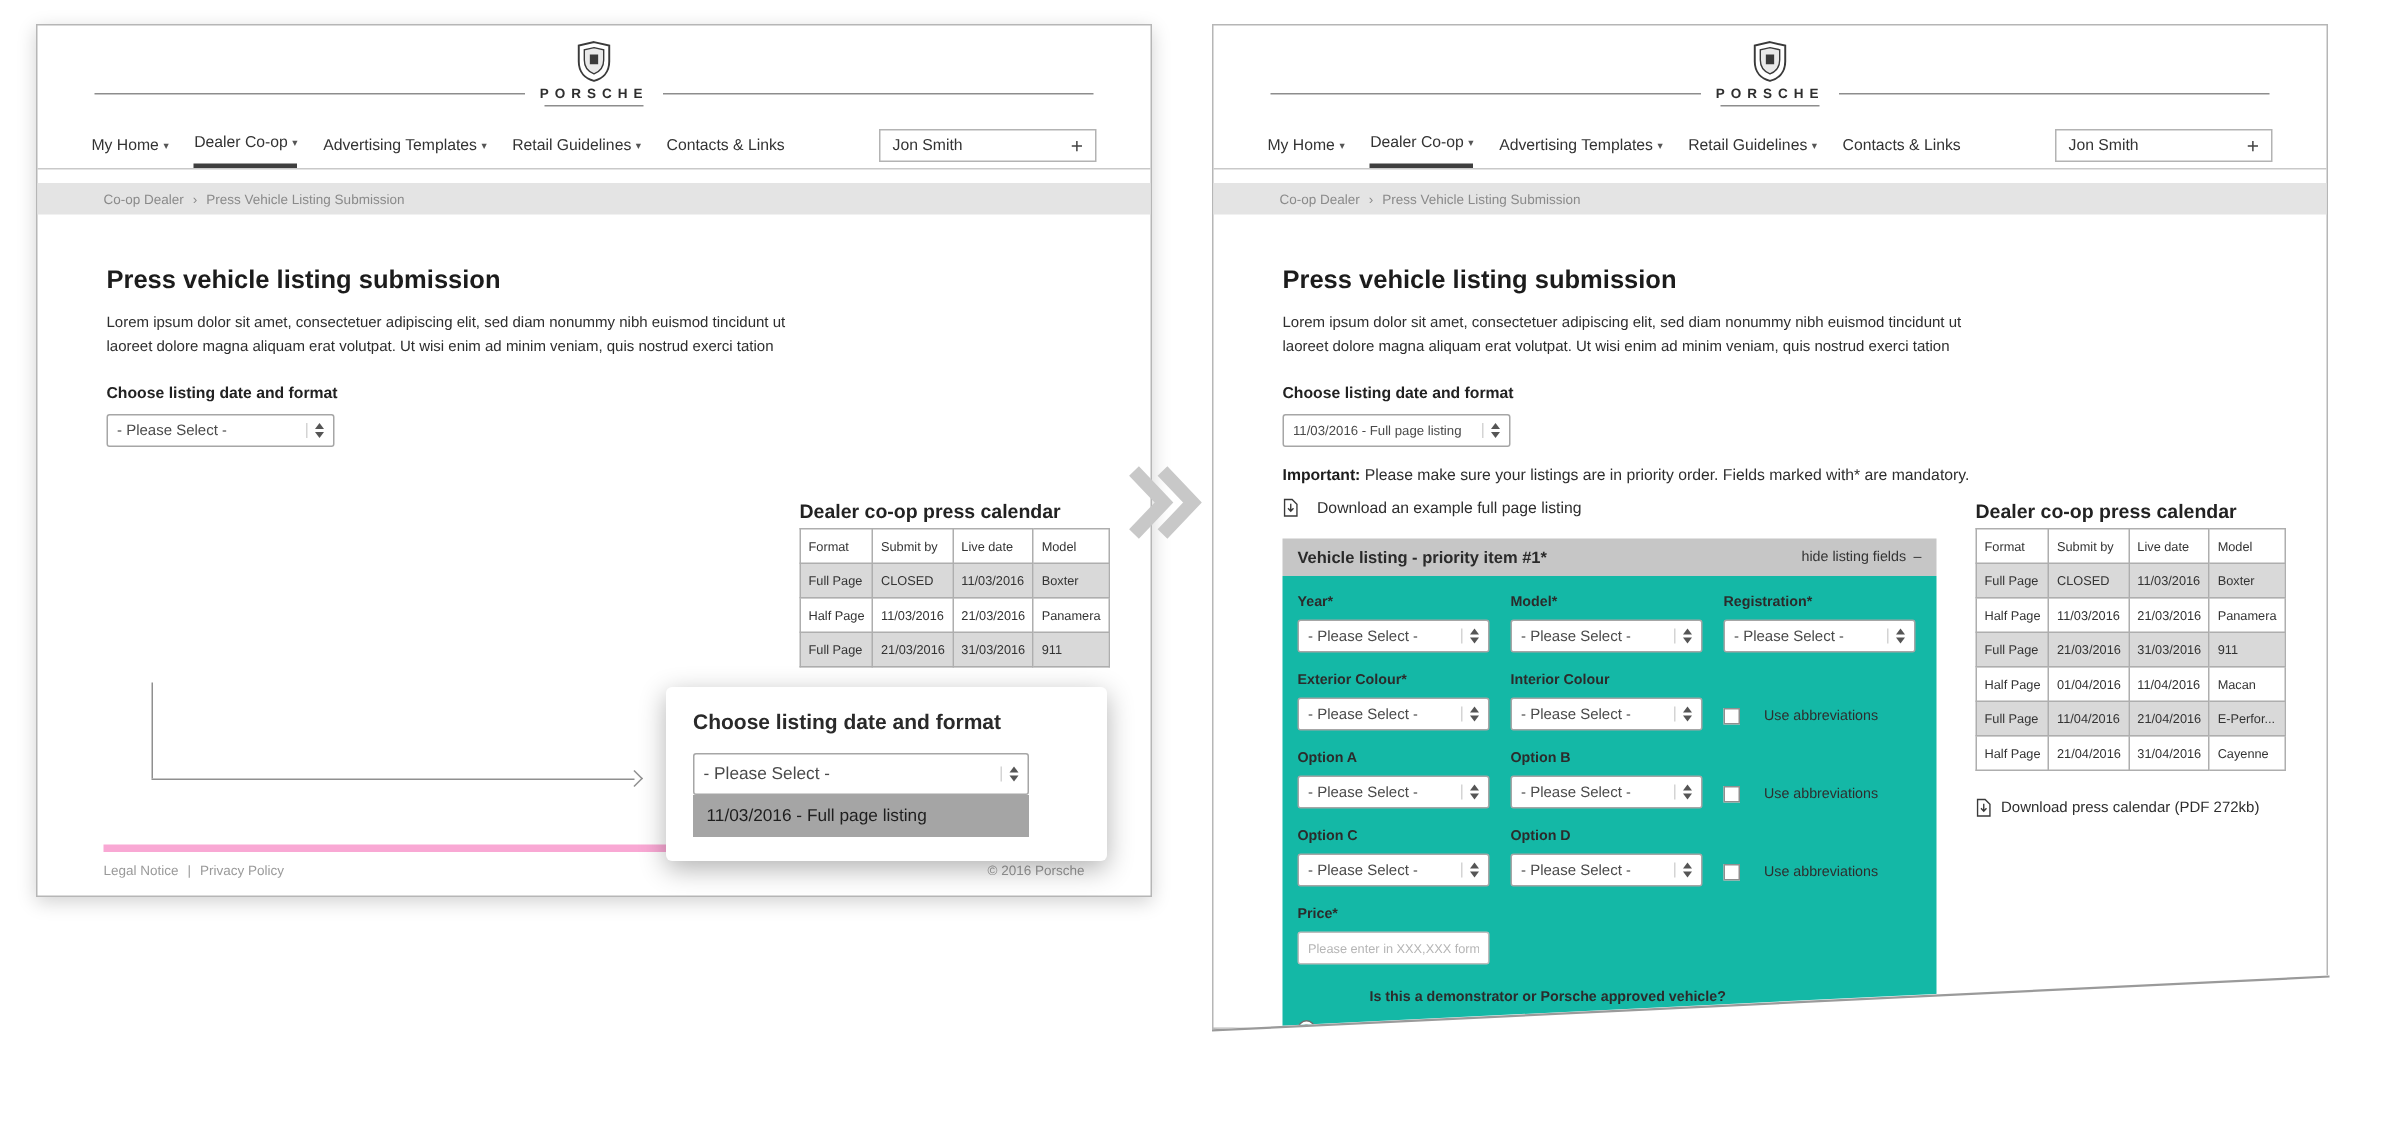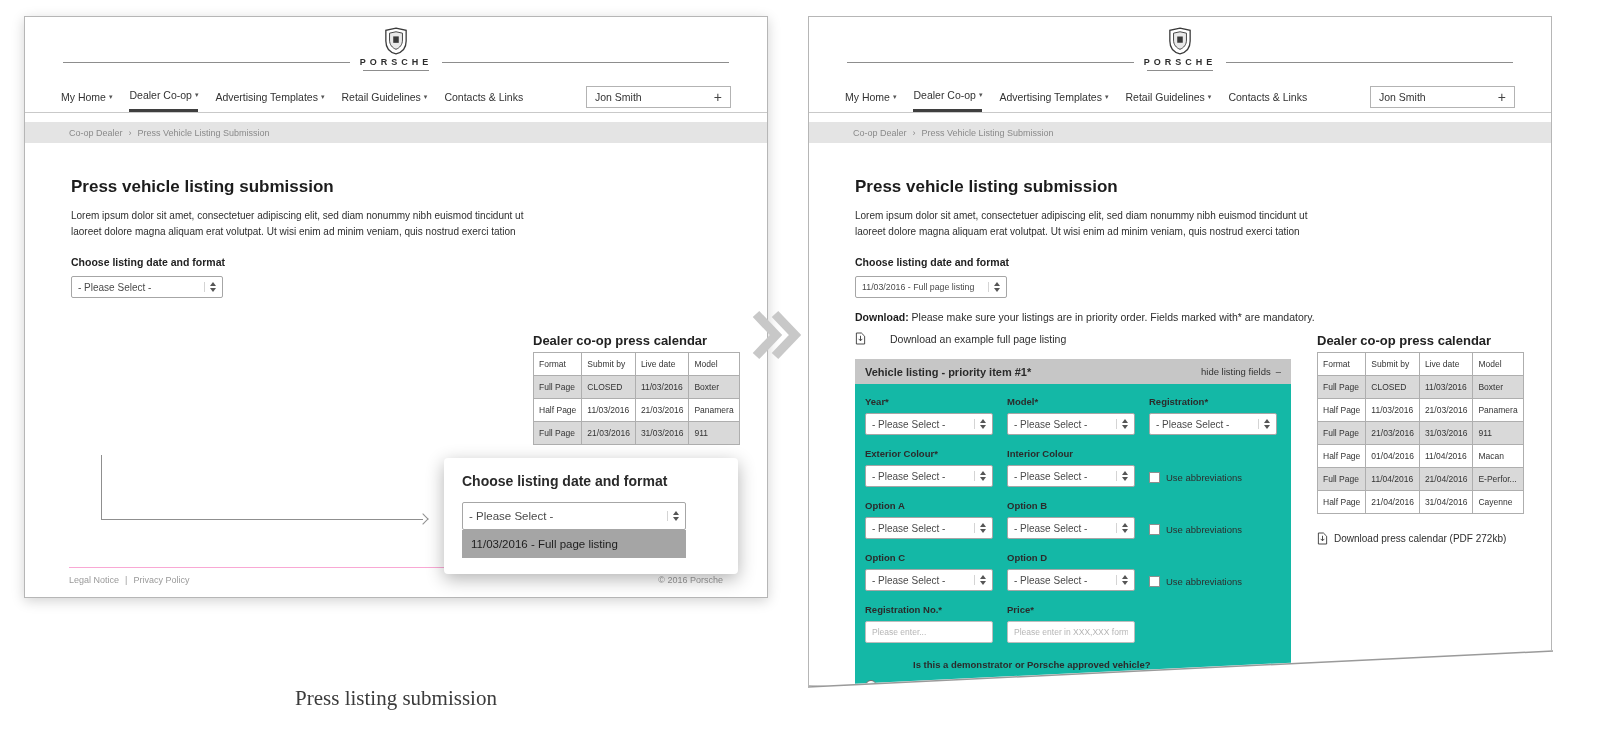--- a/index.html
+++ b/index.html
@@ -55,38 +55,38 @@
   
   .connector-v { position:absolute; left:76px; top:278px; width:1px; height:64px; background:#8f8f8f; }
   .connector-h { position:absolute; left:76px; top:342px; width:322px; height:1px; background:#8f8f8f; }
   .connector-arrow { position:absolute; left:394px; top:338px; width:8px; height:8px; border-top:1.5px solid #8f8f8f; border-right:1.5px solid #8f8f8f; transform:rotate(45deg); }
   .popup { position:absolute; left:419px; top:281px; width:294px; background:#fff; border-radius:4px; box-shadow:0 5px 18px rgba(0,0,0,0.3); padding:15px 18px 16px 18px; z-index:5; }
   .popup-title { font-size:14px; font-weight:bold; color:#2a2a2a; }
   .popup .select-control { margin:13px 0 0 0; width:224px; height:28px; font-size:11.5px; }
   .popup-option { width:224px; height:28px; background:#a5a5a5; color:#1e1e1e; display:flex; align-items:center; padding:0 9px; font-size:11.5px; cursor:pointer; }
 
   
-  .panel-footer { position:absolute; left:44px; right:44px; bottom:12px; border-top:1px solid #f9a8d4; padding-top:7px; display:flex; justify-content:space-between; font-size:9px; color:#9a9a9a; }
+  .panel-footer { position:absolute; left:44px; right:44px; bottom:12px; border-top:5px solid #f9a8d4; padding-top:7px; display:flex; justify-content:space-between; font-size:9px; color:#9a9a9a; }
   .foot-links { display:flex; gap:6px; }
   .foot-link { cursor:pointer; }
 
   
   .important-line { margin:13px 0 0 46px; font-size:10.5px; color:#2e2e2e; width:470px; }
   .important-line b { color:#1d1d1d; }
-  .download-row { margin:9px 0 0 46px; display:flex; align-items:center; gap:24px; font-size:10.5px; color:#2e2e2e; cursor:pointer; width:fit-content; }
+  .download-row { margin:9px 0 0 46px; display:flex; align-items:center; gap:12px; font-size:10.5px; color:#2e2e2e; cursor:pointer; width:fit-content; }
   .form-section { margin:14px 0 0 46px; width:436px; }
   .section-bar { height:25px; background:#c6c6c6; display:flex; align-items:center; justify-content:space-between; padding:0 10px; }
   .section-bar-title { font-size:11px; font-weight:bold; color:#2a2a2a; }
   .hide-fields { display:flex; gap:5px; font-size:9.5px; color:#333; cursor:pointer; }
   .form-body { background:#14b8a6; padding:12px 10px 26px 10px; }
   .form-row { display:grid; grid-template-columns:142px 142px 1fr; }
   .form-row + .form-row { margin-top:13px; }
   .flabel { font-size:9.5px; font-weight:bold; color:#2b2b2b; margin-bottom:6px; }
   .form-body .select-control { margin:0; width:128px; }
-  .abbrev-cell { display:flex; align-items:center; gap:6px; padding-top:19px; }
+  .abbrev-cell { display:flex; align-items:center; gap:16px; padding-top:19px; }
   .checkbox { width:11px; height:11px; border:1px solid #8f8f8f; background:#fff; cursor:pointer; }
   .abbrev-label { font-size:9.5px; color:#2e2e2e; }
   .text-input { width:128px; height:22px; border:1px solid #bdbdbd; border-radius:2px; font-size:8.5px; padding:0 6px; color:#555; background:#fff; font-family:"Liberation Sans", sans-serif; }
   .text-input::placeholder { color:#b5b5b5; }
   .vehicle-question { margin-top:16px; font-size:9.5px; font-weight:bold; color:#2b2b2b;padding-left:48px; }
   .radio-row { margin-top:10px; display:flex; gap:56px; }
   .radio-opt { display:flex; align-items:center; gap:6px; }
   .radio { width:12px; height:12px; border:1px solid #6e6e6e; border-radius:50%; background:#fff; display:inline-flex; align-items:center; justify-content:center; cursor:pointer; }
   .radio .dot { width:6px; height:6px; border-radius:50%; background:#3c3c3c; }
   .radio-label { font-size:9.5px; color:#2e2e2e; }
@@ -283,21 +283,21 @@
       <p class="intro">Lorem ipsum dolor sit amet, consectetuer adipiscing elit, sed diam nonummy nibh euismod tincidunt ut laoreet dolore magna aliquam erat volutpat. Ut wisi enim ad minim veniam, quis nostrud exerci tation</p>
       <div class="field-label">Choose listing date and format</div>
       <div class="select-control small-text">
         <span class="val">11/03/2016 - Full page listing</span>
         <span class="stepper">
             <i class="tri up"></i>
             <i class="tri down"></i>
           </span>
       </div>
 
-      <p class="important-line"><b>Download:</b><span> Please make sure your listings are in priority order. Fields marked with* are mandatory.</span></p>
+      <p class="important-line"><b>Important:</b><span> Please make sure your listings are in priority order. Fields marked with* are mandatory.</span></p>
 
       <div class="download-row">
         <svg viewBox="0 0 12 14" width="11" height="13">
           <path d="M1.5 1 H7 L10.5 4.5 V13 H1.5 Z" fill="#fff" stroke="#3a3a3a" stroke-width="1"></path>
           <path d="M6 4 V9.3 M4 7.4 L6 9.5 L8 7.4" fill="none" stroke="#3a3a3a" stroke-width="1"></path>
         </svg>
         <span>Download an example full page listing</span>
       </div>
 
       <div class="form-section">
@@ -418,24 +418,20 @@
                   </span>
               </div>
             </div>
             <div class="abbrev-cell">
               <span class="checkbox"></span>
               <span class="abbrev-label">Use abbreviations</span>
             </div>
           </div>
 
           <div class="form-row">
-            <div class="ffield">
-              <div class="flabel">Registration No.*</div>
-              <input class="text-input" type="text" placeholder="Please enter..." style="">
-            </div>
             <div class="ffield">
               <div class="flabel">Price*</div>
               <input class="text-input" type="text" placeholder="Please enter in XXX,XXX format" style="">
             </div>
             <div></div>
           </div>
 
           <div class="vehicle-question">Is this a demonstrator or Porsche approved vehicle?</div>
           <div class="radio-row">
             <span class="radio-opt">
@@ -508,14 +504,13 @@
           <span>Download press calendar (PDF 272kb)</span>
         </div>
       </aside>
     </div>
   </section>
 
   <svg class="right-edge-line" width="746" height="42" viewBox="0 0 746 42">
     <line x1="0" y1="38" x2="745" y2="2" stroke="#9a9a9a" stroke-width="1.5"></line>
   </svg>
 
-  <div class="caption caption-left">Press listing submission</div>
 </div>
 
 </body></html>

